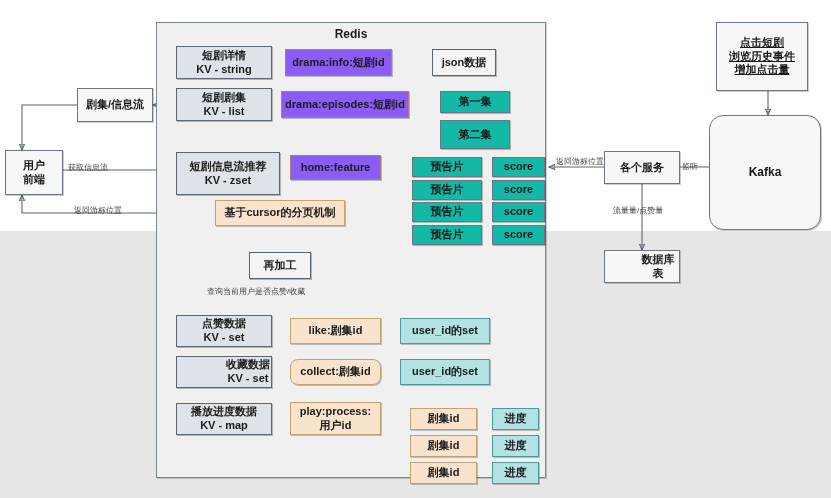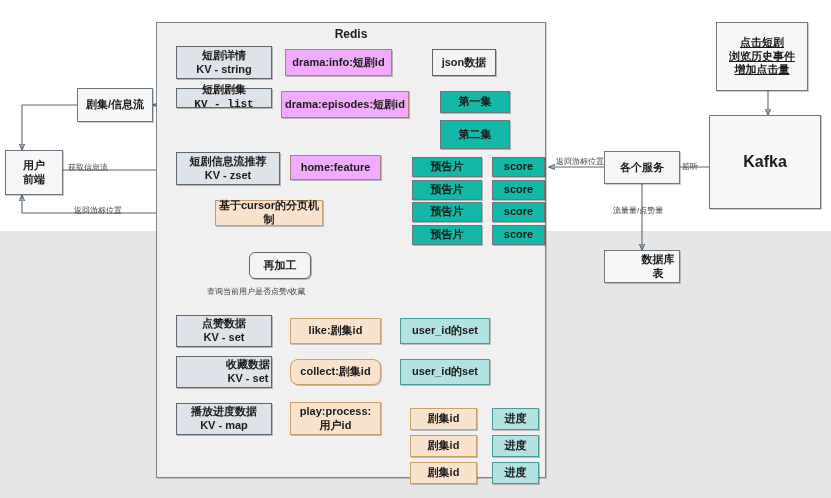--- a/index.html
+++ b/index.html
@@ -33,21 +33,21 @@
     border:1px solid #7a858c;
     align-items:flex-start;
     justify-content:center;
     padding-top:4px;
     font-size:12px;
     box-shadow:1px 1px 0 rgba(0,0,0,0.18);
   }
   .grey{background:#dde3e8;border:1px solid #5c6670;box-shadow:1px 1px 0 rgba(0,0,0,0.25);}
   .white{background:#f4f4f4;border:1px solid #5c6670;box-shadow:1px 1px 0 rgba(0,0,0,0.25);}
   .plain{background:#f7f7f7;border:1px solid #6b7680;box-shadow:1px 1px 0 rgba(0,0,0,0.2);}
-  .pink{background:#f0abfc;border:1px solid #b07d7b;box-shadow:1px 1px 0 rgba(0,0,0,0.25);}
+  .pink{background:#8b5cf6;border:1px solid #b07d7b;box-shadow:1px 1px 0 rgba(0,0,0,0.25);}
   .orange{background:#fae3cd;border:1px solid #c7a16a;box-shadow:1px 1px 0 rgba(0,0,0,0.22);}
   .cream{background:#14b8a6;border:1px solid #6b7680;box-shadow:1px 1px 0 rgba(0,0,0,0.25);}
   .teal{background:#b3e2e2;border:1px solid #4e9a9a;box-shadow:1px 1px 0 rgba(0,0,0,0.22);}
 
   .edge-label{
     position:absolute;
     font-size:8px;
     color:#3b3b3b;
     font-weight:normal;
     white-space:nowrap;
@@ -128,45 +128,45 @@
   <div class="node plain" style="left:77px;top:88px;width:76px;height:34px;">剧集/信息流</div>
 
   <div class="node plain" style="left:5px;top:150px;width:58px;height:45px;">用户
 前端</div>
 
   <div class="node grey" style="left:176px;top:46px;width:96px;height:33px;">短剧详情
 KV - string</div>
   <div class="node pink" style="left:285px;top:49px;width:107px;height:27px;">drama:info:短剧id</div>
   <div class="node white" style="left:432px;top:49px;width:64px;height:27px;">json数据</div>
 
-  <div class="node grey" style="left:176px;top:88px;width:96px;height:20px;font-family:Liberation Mono, monospace;">短剧剧集
+  <div class="node grey" style="left:176px;top:88px;width:96px;height:33px;">短剧剧集
 KV - list</div>
   <div class="node pink" style="left:281px;top:91px;width:128px;height:27px;">drama:episodes:短剧id</div>
   <div class="node cream" style="left:440px;top:91px;width:70px;height:22px;">第一集</div>
   <div class="node cream" style="left:440px;top:120px;width:70px;height:29px;">第二集</div>
 
-  <div class="node grey" style="left:176px;top:152px;width:104px;height:33px;">短剧信息流推荐
+  <div class="node grey" style="left:176px;top:152px;width:104px;height:43px;">短剧信息流推荐
 KV - zset</div>
   <div class="node pink" style="left:290px;top:155px;width:91px;height:25px;">home:feature</div>
 
   <div class="node cream" style="left:412px;top:157px;width:70px;height:20px;">预告片</div>
   <div class="node cream" style="left:492px;top:157px;width:53px;height:20px;">score</div>
 
   <div class="node cream" style="left:412px;top:180px;width:70px;height:20px;">预告片</div>
   <div class="node cream" style="left:492px;top:180px;width:53px;height:20px;">score</div>
 
   <div class="node cream" style="left:412px;top:202px;width:70px;height:20px;">预告片</div>
   <div class="node cream" style="left:492px;top:202px;width:53px;height:20px;">score</div>
 
   <div class="node cream" style="left:412px;top:225px;width:70px;height:20px;">预告片</div>
   <div class="node cream" style="left:492px;top:225px;width:53px;height:20px;">score</div>
 
-  <div class="node orange" style="left:215px;top:200px;width:108px;height:26px;">基于cursor的分页机制</div>
-
-  <div class="node white" style="left:249px;top:252px;width:62px;height:27px;border-radius:6px;">再加工</div>
+  <div class="node orange" style="left:215px;top:200px;width:130px;height:26px;">基于cursor的分页机制</div>
+
+  <div class="node white" style="left:249px;top:252px;width:62px;height:27px;">再加工</div>
 
   <div class="node grey" style="left:176px;top:315px;width:96px;height:32px;">点赞数据
 KV - set</div>
   <div class="node orange" style="left:290px;top:318px;width:91px;height:26px;">like:剧集id</div>
   <div class="node teal" style="left:400px;top:318px;width:90px;height:26px;">user_id的set</div>
 
   <div class="node grey" style="left:176px;top:356px;width:96px;height:32px;padding-left:48px;">收藏数据
 KV - set</div>
   <div class="node orange" style="left:290px;top:359px;width:91px;height:26px;border-radius:8px;">collect:剧集id</div>
   <div class="node teal" style="left:400px;top:359px;width:90px;height:26px;">user_id的set</div>
@@ -182,21 +182,21 @@
   <div class="node orange" style="left:410px;top:435px;width:67px;height:22px;">剧集id</div>
   <div class="node teal" style="left:492px;top:435px;width:47px;height:22px;">进度</div>
 
   <div class="node orange" style="left:410px;top:462px;width:67px;height:22px;">剧集id</div>
   <div class="node teal" style="left:492px;top:462px;width:47px;height:22px;">进度</div>
 
   <div class="node plain" style="left:716px;top:22px;width:92px;height:69px;text-decoration:underline;">点击短剧
 浏览历史事件
 增加点击量</div>
 
-  <div class="node plain" style="left:709px;top:115px;width:112px;height:94px;font-size:16px;">Kafka</div>
+  <div class="node plain" style="left:709px;top:115px;width:112px;height:115px;font-size:12px;border-radius:14px;">Kafka</div>
 
   <div class="node plain" style="left:604px;top:151px;width:76px;height:33px;">各个服务</div>
 
   <div class="node plain" style="left:604px;top:250px;width:76px;height:33px;padding-left:32px;">数据库表</div>
 
   <div class="edge-label" style="left:68px;top:162px;">获取信息流</div>
   <div class="edge-label" style="left:74px;top:205px;">返回游标位置</div>
   <div class="edge-label" style="left:207px;top:286px;">查询当前用户是否点赞/收藏</div>
   <div class="edge-label" style="left:556px;top:156px;">返回游标位置</div>
   <div class="edge-label" style="left:682px;top:161px;">监听</div>

